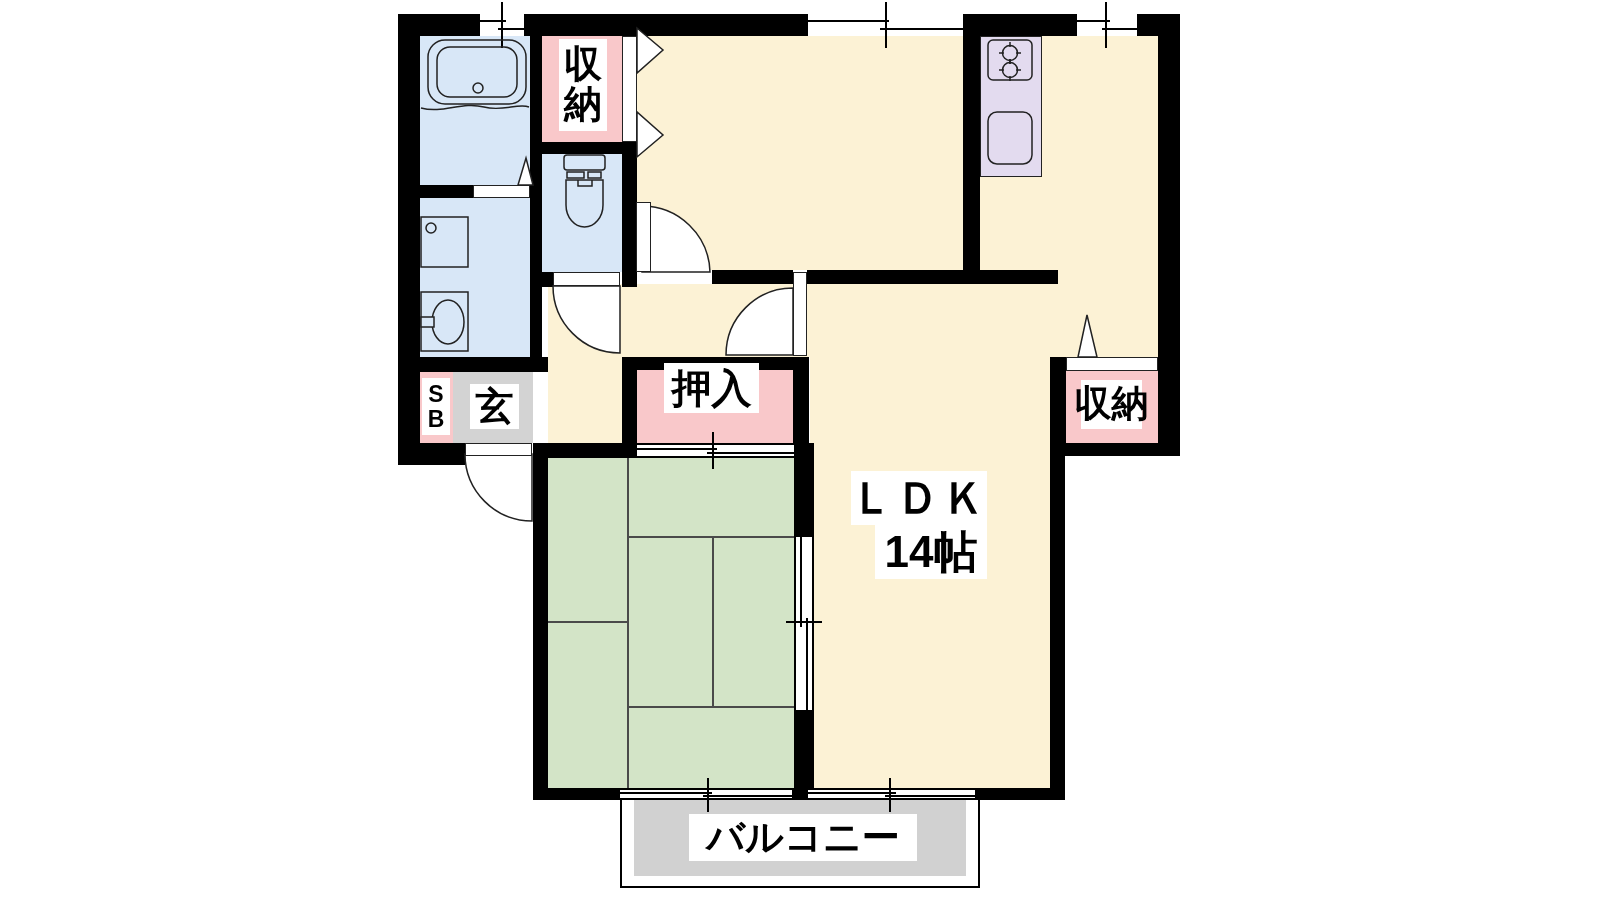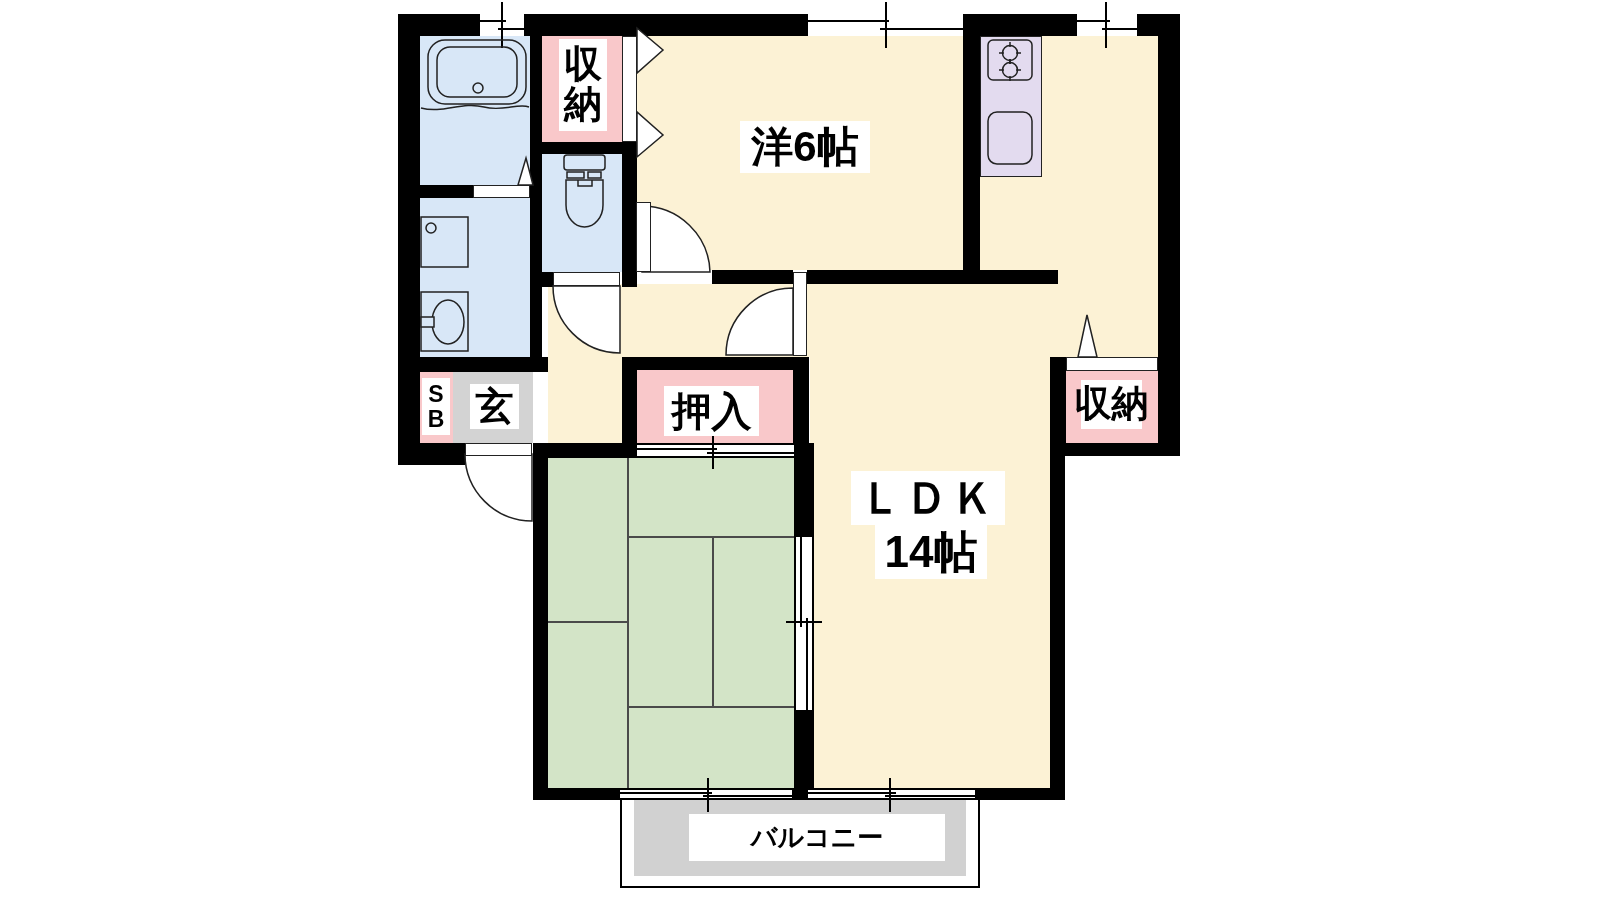--- a/index.html
+++ b/index.html
@@ -195,33 +195,30 @@
     <g fill="none" stroke="#222" stroke-width="1.5">
       <rect x="988" y="112" width="44" height="52" rx="9"></rect>
     </g>
   </svg>
 
   <div class="leaf" style="left:636px;top:202px;width:15px;height:70px;"></div>
   <div class="leaf" style="left:553px;top:272px;width:67px;height:14px;"></div>
   <div class="leaf" style="left:793px;top:272px;width:14px;height:84px;"></div>
   <div class="leaf" style="left:465px;top:443px;width:67px;height:13px;"></div>
 
-  <div class="lab" style="left:740px;top:121px;width:130px;height:52px;font-size:42px;">
-    <span>洋6帖</span>
-  </div>
-
-  <div class="lab" style="left:851px;top:471px;width:154px;height:54px;font-size:44px;letter-spacing:2px;justify-content:center;">
+
+  <div class="lab" style="left:851px;top:471px;width:136px;height:54px;font-size:44px;letter-spacing:2px;justify-content:center;">
     <span>ＬＤＫ</span>
   </div>
   <div class="lab" style="left:875px;top:525px;width:112px;height:54px;font-size:44px;">
     <span>14帖</span>
   </div>
 
 
-  <div class="lab" style="left:664px;top:386px;width:95px;height:50px;font-size:40px;">
+  <div class="lab" style="left:664px;top:363px;width:95px;height:50px;font-size:40px;">
     <span>押入</span>
   </div>
 
   <div class="lab v" style="left:559px;top:39px;width:48px;height:92px;font-size:38px;">
     <span>収</span>
     <span>納</span>
   </div>
 
   <div class="lab" style="left:1081px;top:380px;width:61px;height:49px;font-size:37px;">
     <span>収納</span>
@@ -229,17 +226,17 @@
 
   <div class="lab" style="left:470px;top:384px;width:49px;height:45px;font-size:38px;">
     <span>玄</span>
   </div>
 
   <div class="lab v" style="left:422px;top:378px;width:28px;height:57px;font-size:23px;">
     <span>S</span>
     <span>B</span>
   </div>
 
-  <div class="lab" style="left:689px;top:814px;width:256px;height:47px;font-size:26px;">
+  <div class="lab" style="left:689px;top:814px;width:228px;height:47px;font-size:38px;">
     <span>バルコニー</span>
   </div>
 
 </div>
 
 </body></html>

